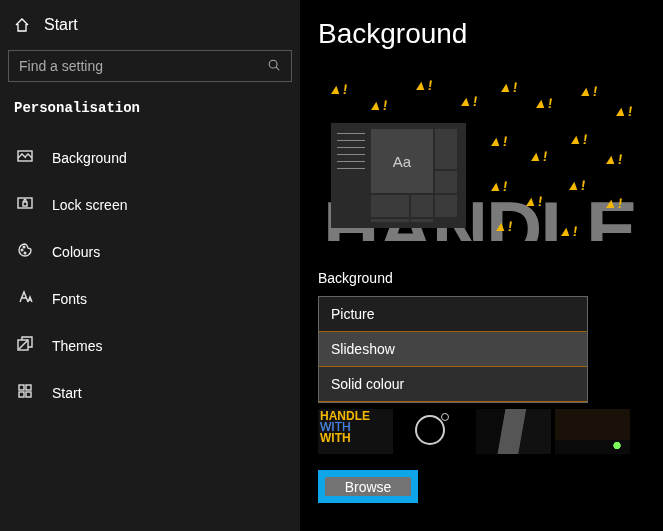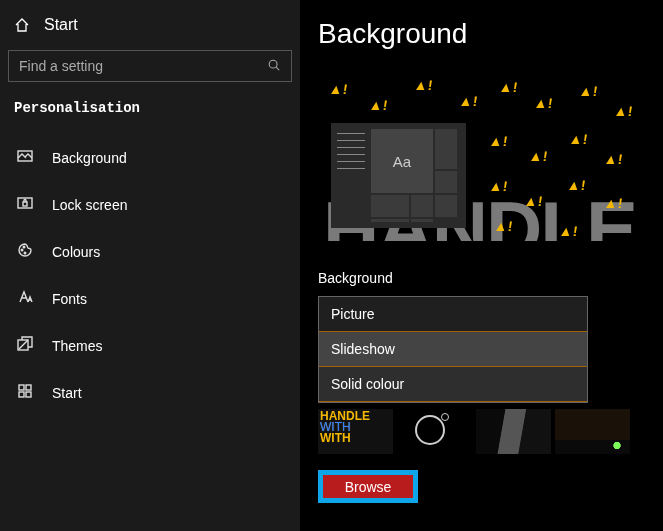--- a/index.html
+++ b/index.html
@@ -144,22 +144,22 @@
   .dd-item.hover{ background:#2e2e2e; }
   .thumbs { display:flex; gap:4px; margin-top:6px; }
   .thumb {
     width:75px; height:45px; background:#111;
     position:relative; overflow:hidden;
     font-family: Impact, sans-serif;
   }
   .browse-btn{
     margin-top:16px;
     width:100px; height:33px;
-    background:#b91c1c;
-    border:5px solid #0ea5e9;
+    background:#737373;
+    border:7px solid #0ea5e9;
     color:#fff;
     font-size:14px;
     display:flex; align-items:center; justify-content:center;
   }
   
   .icon svg { width:16px; height:16px; stroke:#ddd; stroke-width:1.4; fill:none; }
 </style>
 </head>
 <body>
 

